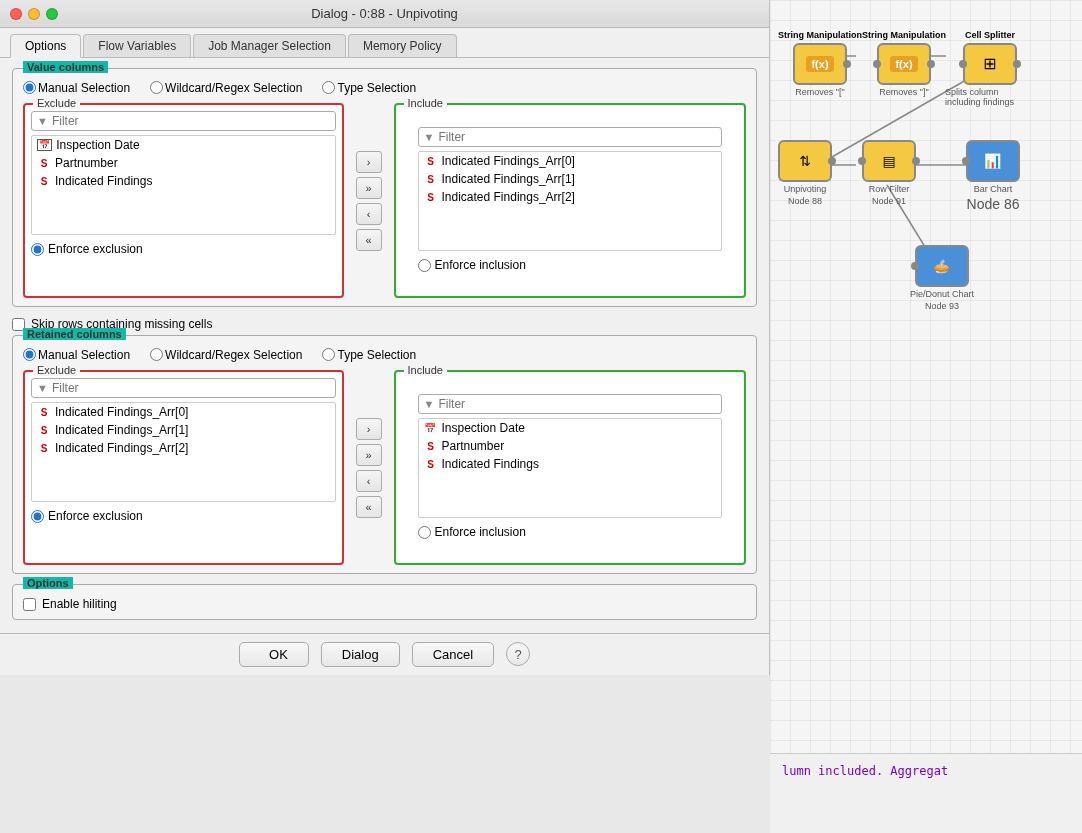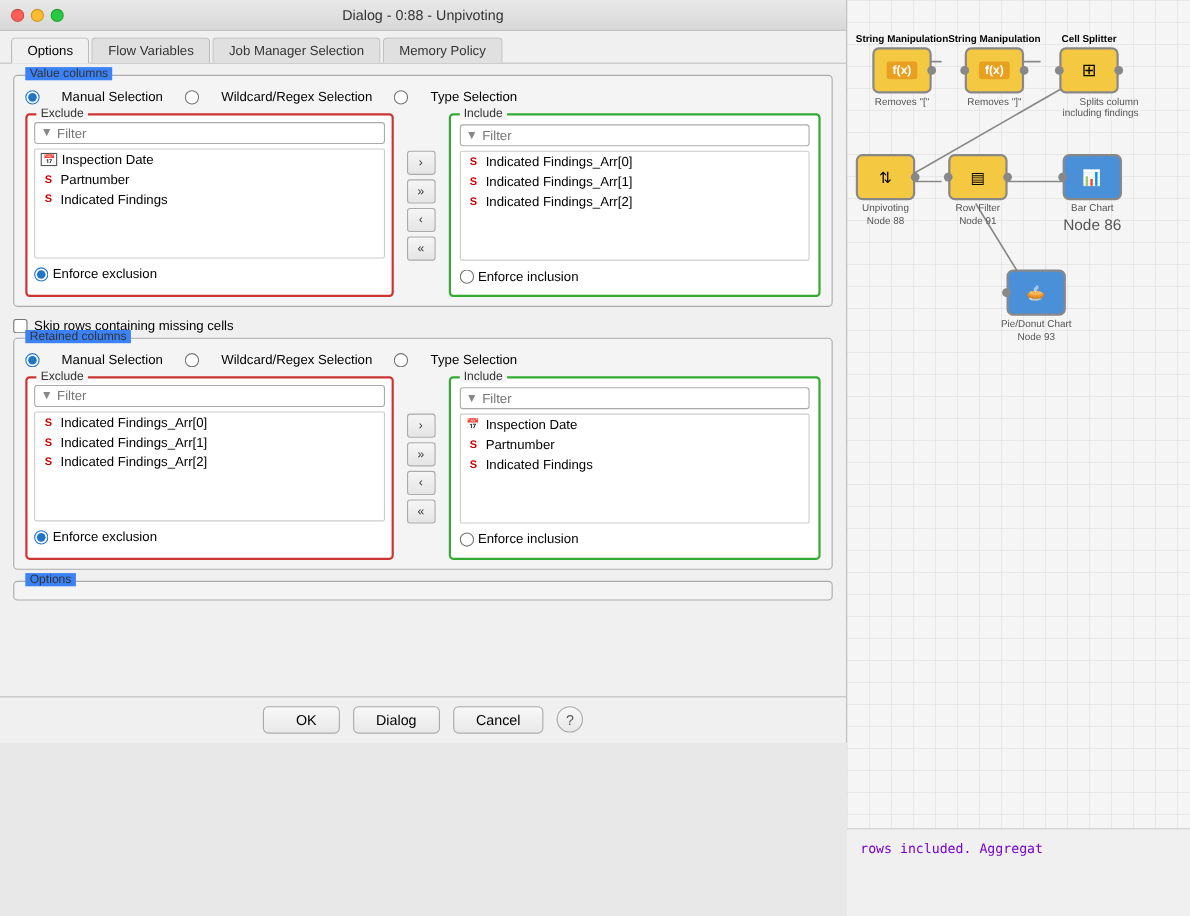--- a/index.html
+++ b/index.html
@@ -98,39 +98,39 @@
       border-radius: 4px;
       padding: 8px 10px;
       margin-bottom: 10px;
       background: #f4f4f4;
       position: relative;
     }
     .section-label {
       position: absolute;
       top: -8px;
       left: 10px;
-      background: #3b82f6;
+      background: #14b8a6;
       padding: 0 4px;
       font-size: 11px;
       color: #333;
-      font-weight: 400;
+      font-weight: 700;
     }
 
     
     .radio-group {
       display: flex;
       gap: 20px;
       align-items: center;
       margin-bottom: 8px;
       padding-top: 4px;
     }
     .radio-option {
       display: flex;
-      align-items: center;
-      gap: 20px;
+      align-items: flex-start;
+      gap: 2px;
       cursor: pointer;
     }
     .radio-option input[type="radio"] {
       cursor: pointer;
       accent-color: #2075c8;
     }
 
     
     .exclude-include-row {
       display: flex;
@@ -142,21 +142,21 @@
       border: 2px solid #cc3333;
       border-radius: 4px;
       padding: 6px;
       position: relative;
       background: white;
     }
     .include-box {
       flex: 1;
       border: 2px solid #33aa33;
       border-radius: 4px;
-      padding: 8px;
+      padding: 22px;
       position: relative;
       background: white;
     }
     .box-label {
       position: absolute;
       top: -8px;
       left: 8px;
       background: #f4f4f4;
       padding: 0 4px;
       font-size: 11px;
@@ -582,20 +582,24 @@
           <div class="enforce-row">
             <input type="radio" name="rc-enforce" style="">
             <span>Enforce inclusion</span>
           </div>
         </div>
       </div>
     </div>
 
     <div class="options-section">
       <span class="section-label">Options</span>
+      <div class="hilite-row">
+        <input type="checkbox" style="">
+        <span>Enable hiliting</span>
+      </div>
     </div>
 
   </div>
 
   <div class="dialog-footer">
     <button class="footer-btn">OK</button>
     <button class="footer-btn">Dialog</button>
     <button class="footer-btn">Cancel</button>
     <div class="help-btn">?</div>
   </div>
@@ -637,21 +641,21 @@
       <div style="font-size:9px; color:#555; text-align:center; max-width:90px;">Removes "]"</div>
     </div>
 
     <div class="wf-node" style="left:175px; top:30px;">
       <div style="font-size:9px; font-weight:600; text-align:center; max-width:90px; line-height:1.2;">Cell Splitter</div>
       <div class="wf-node-body" style="background:#f5c842;">
         <div class="wf-port-left"></div>
         <span style="font-size:16px;">⊞</span>
         <div class="wf-port-right"></div>
       </div>
-      <div style="font-size:9px; color:#555; text-align:right; max-width:90px;">Splits column including findings</div>
+      <div style="font-size:9px; color:#555; text-align:left; max-width:90px;">Splits column including findings</div>
     </div>
 
     <div class="wf-node" style="left:8px; top:140px;">
       <div class="wf-node-body" style="background:#f5c842;">
         <span style="font-size:14px;">⇅</span>
         <div class="wf-port-right"></div>
       </div>
       <div style="font-size:9px; color:#555; text-align:center; max-width:90px;">Unpivoting</div>
       <div style="font-size:9px; color:#555; text-align:center;">Node 88</div>
     </div>
@@ -679,15 +683,15 @@
       <div class="wf-node-body" style="background:#4a90d9;">
         <div class="wf-port-left"></div>
         <span style="font-size:14px; color:white;">🥧</span>
       </div>
       <div style="font-size:9px; color:#555; text-align:center; max-width:90px;">Pie/Donut Chart</div>
       <div style="font-size:9px; color:#555; text-align:right;">Node 93</div>
     </div>
   </div>
 
   <div class="workflow-status">
-    <div>rows included. Aggregat</div>
+    <div>lumn included. Aggregat</div>
   </div>
 </div>
 
 </body></html>

